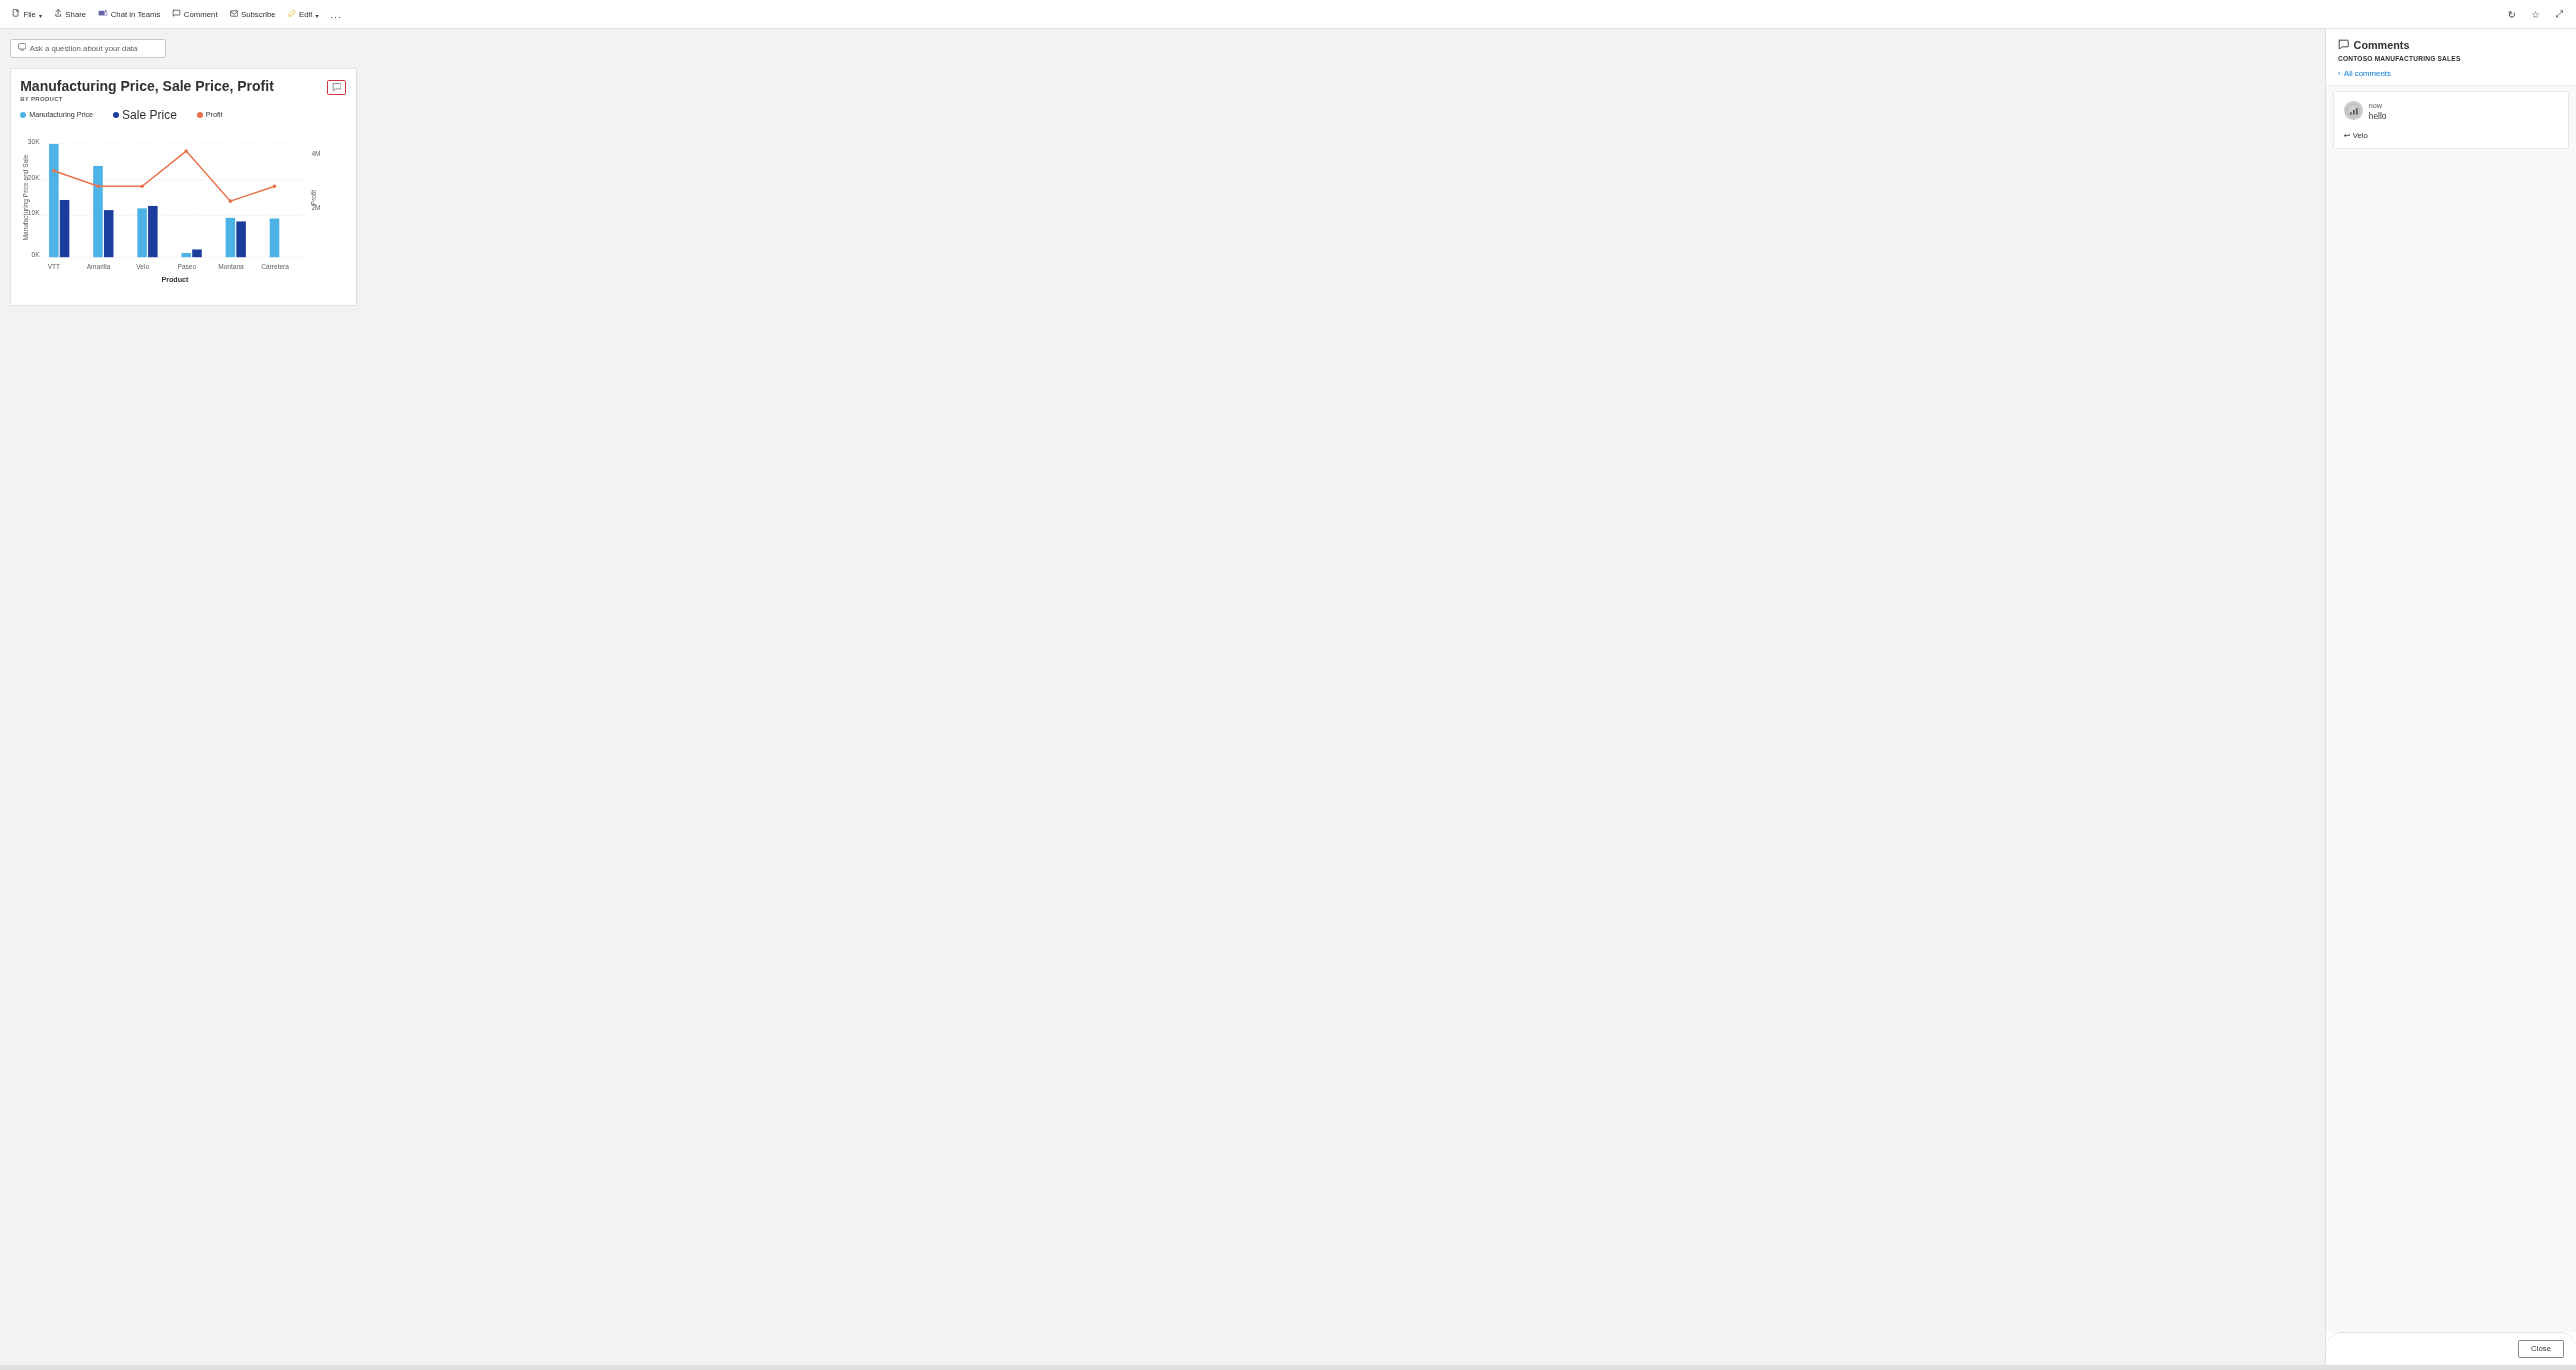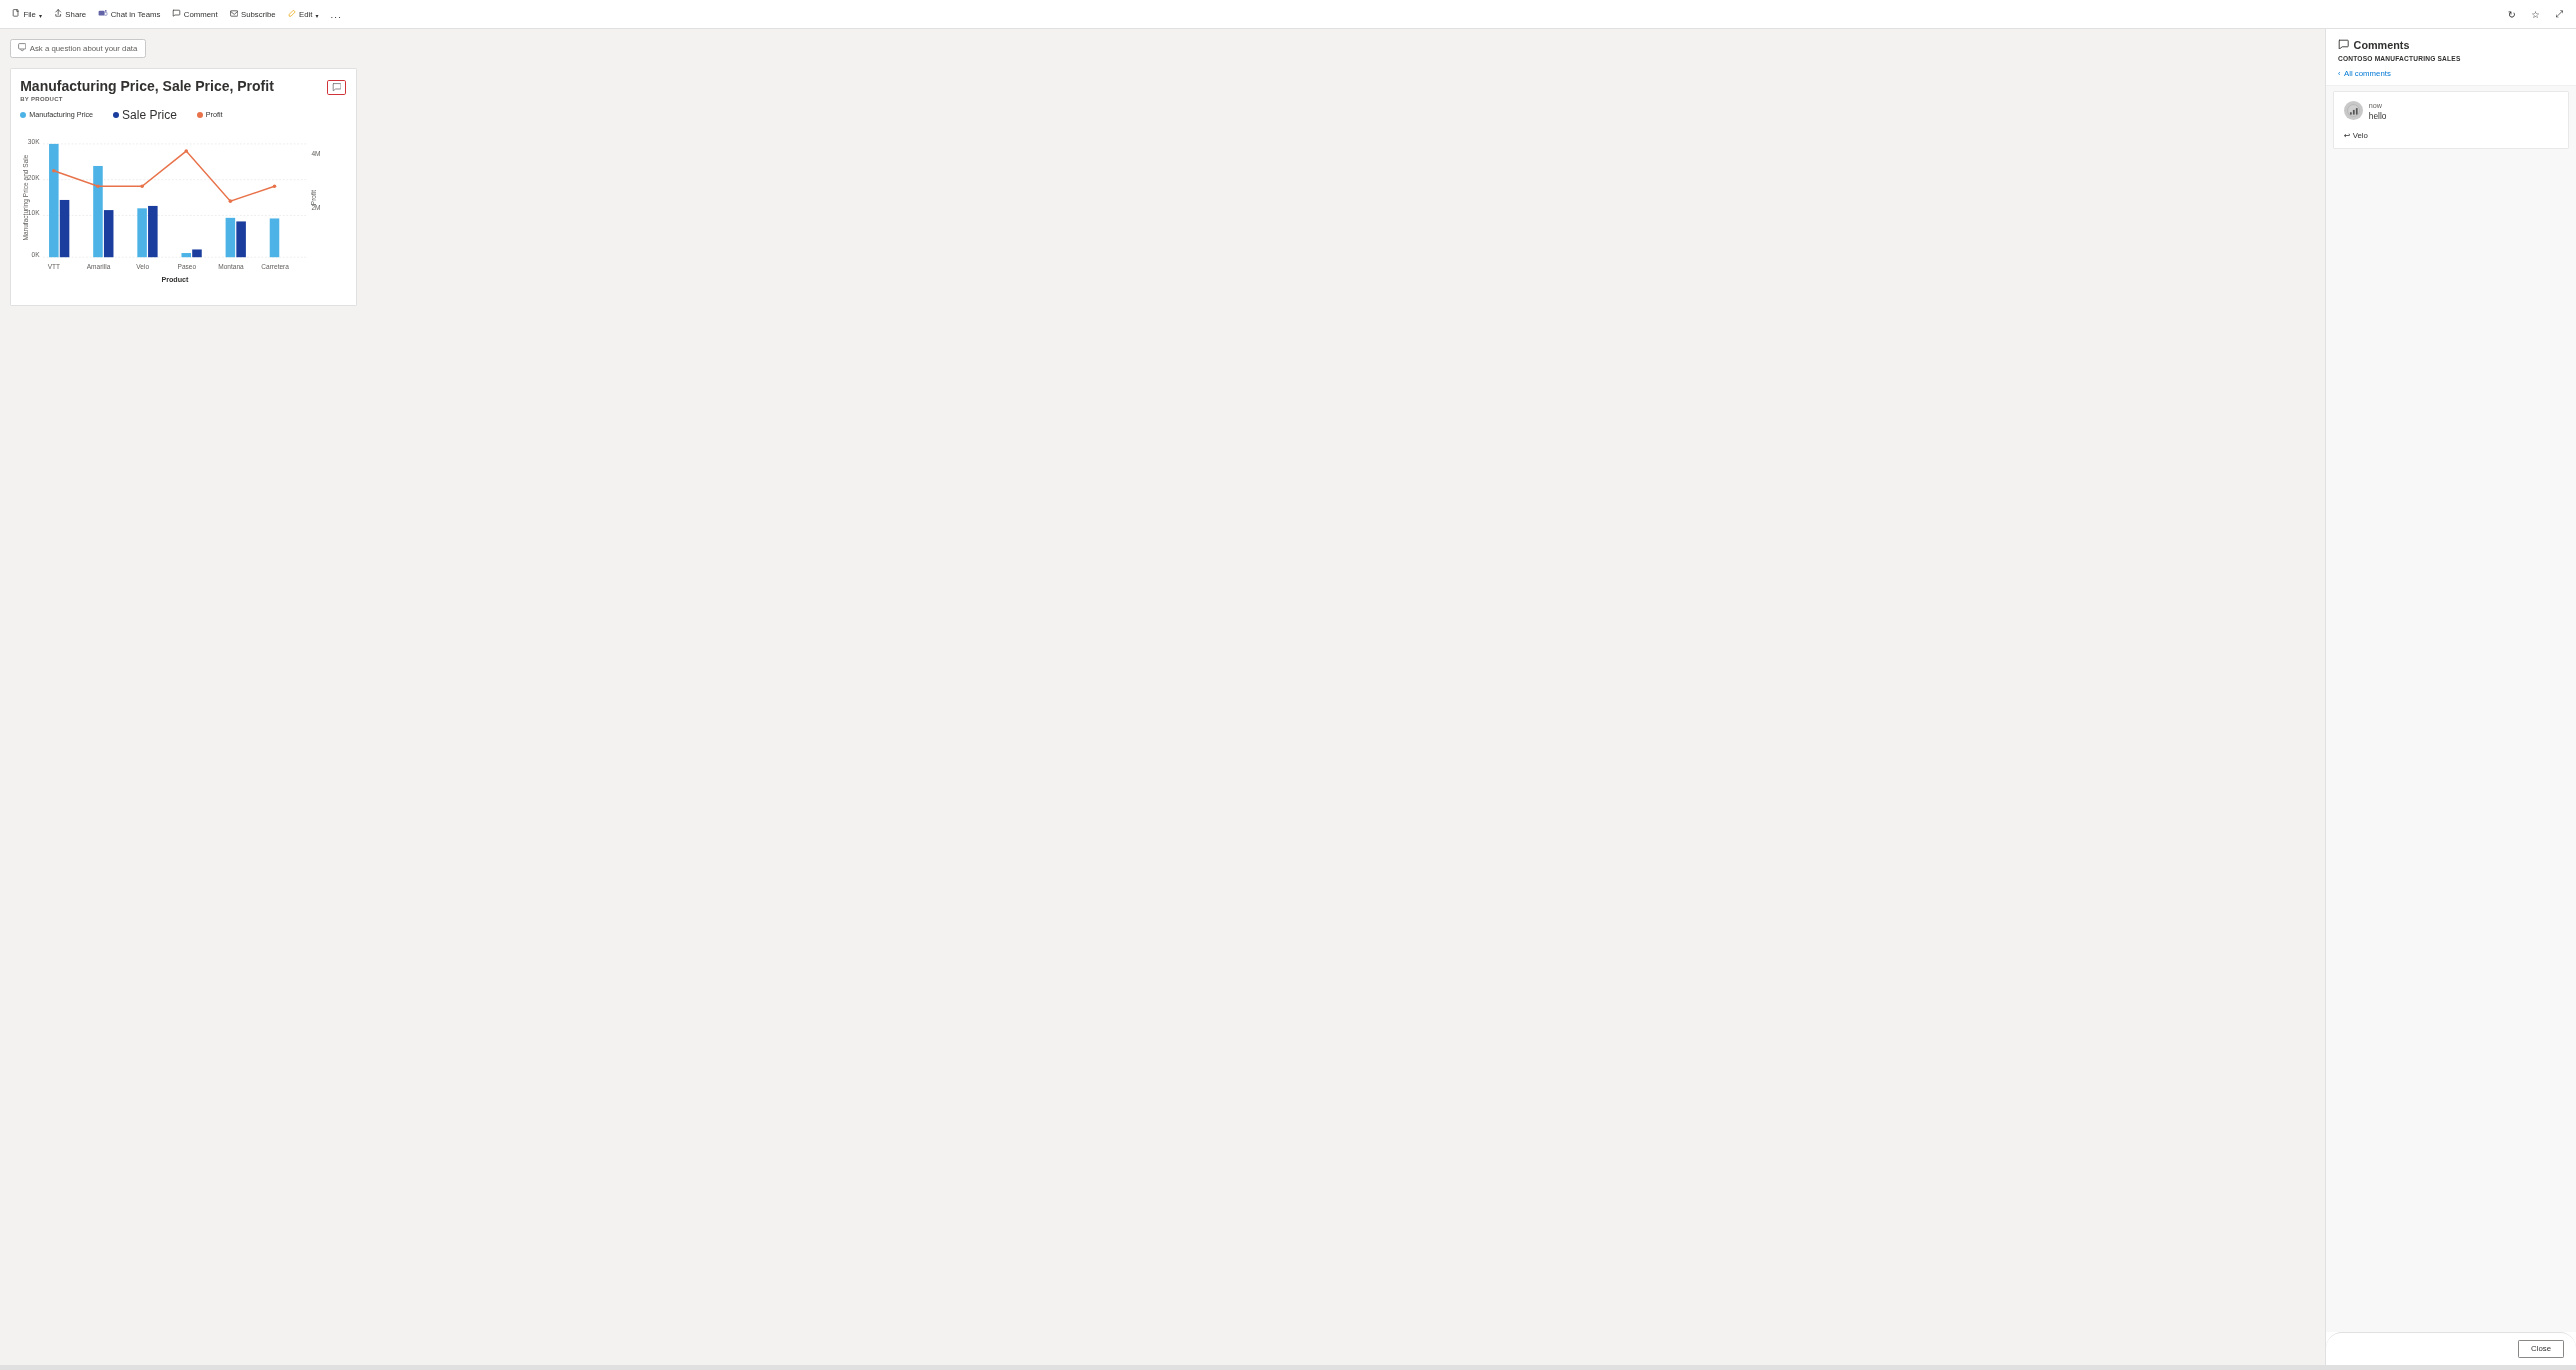--- a/index.html
+++ b/index.html
@@ -77,21 +77,21 @@
 
     
     .qa-bar {
       display: flex;
       align-items: center;
       gap: 3.6px;
       background: #ffffff;
       border: 0.6px solid #c8c8c8;
       border-radius: 2.4px;
       padding: 3.6px 7.2px;
-      width: 136px;
+      width: 156px;
       margin-bottom: 9.6px;
       color: #605e5c;
       font-size: 7.8px;
       cursor: text;
     }
     .qa-bar-icon { font-size: 7.8px; color: #605e5c; }
 
     
     .chart-card {
       background: #ffffff;

